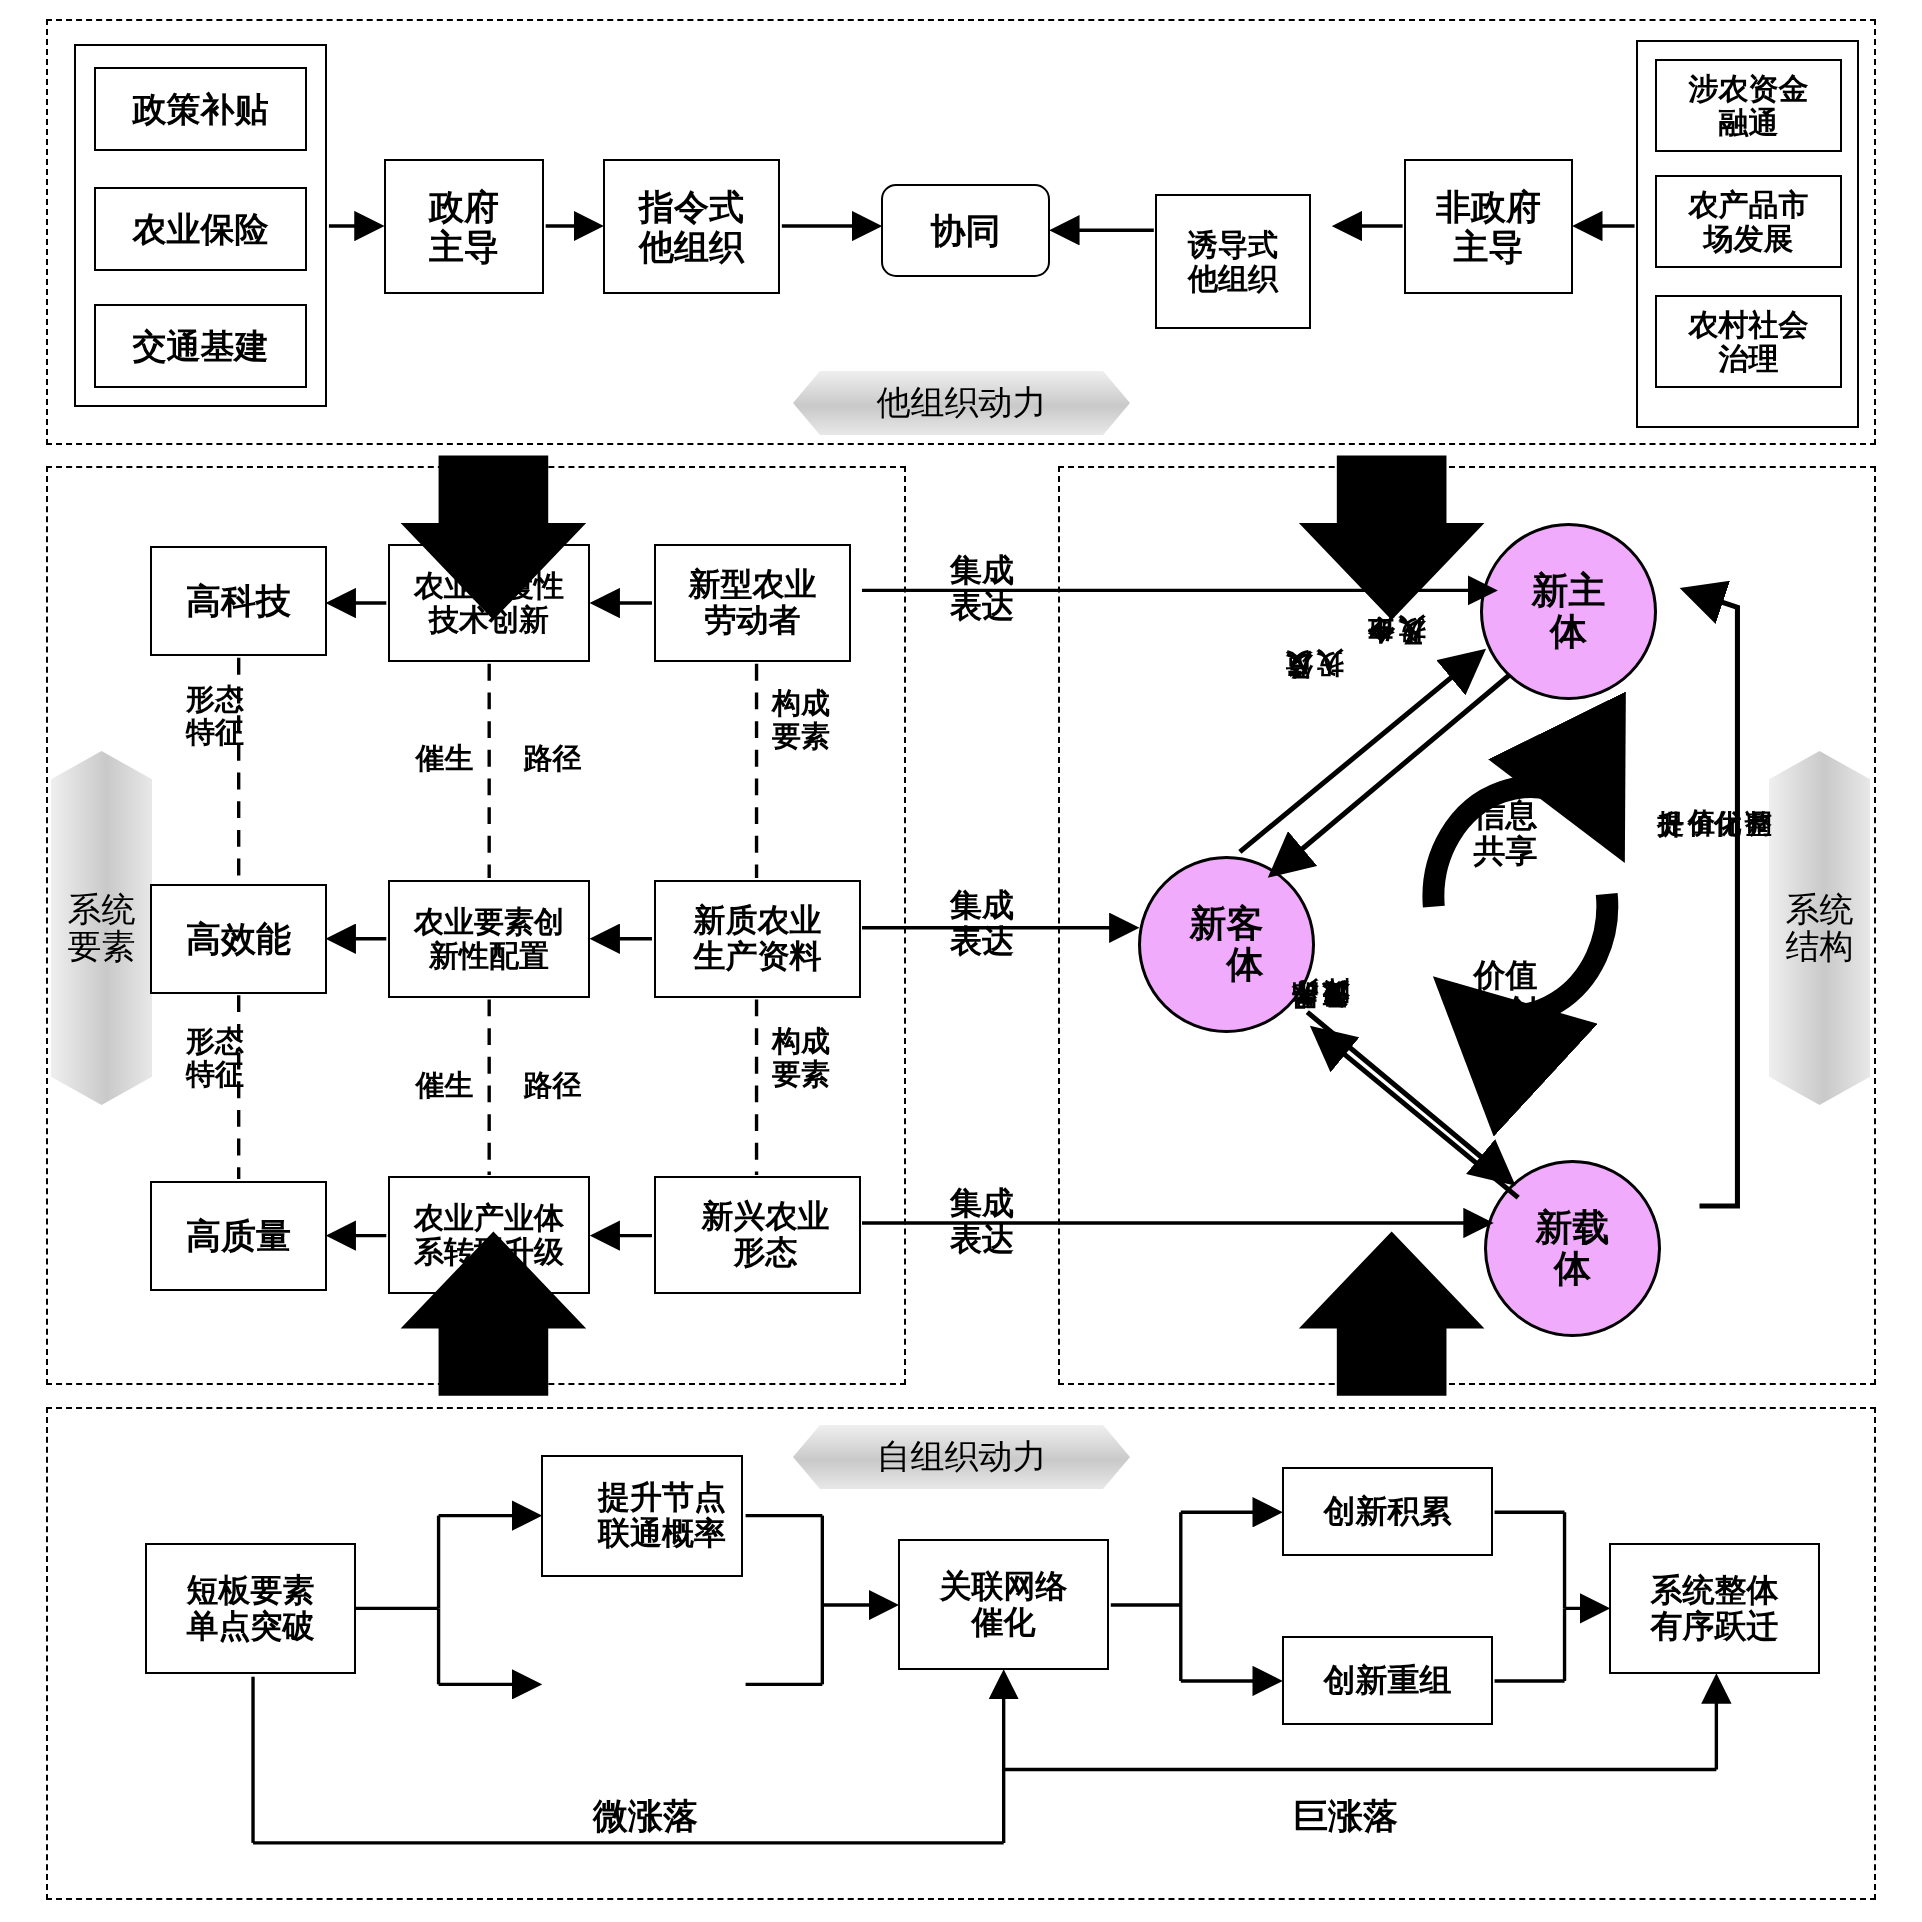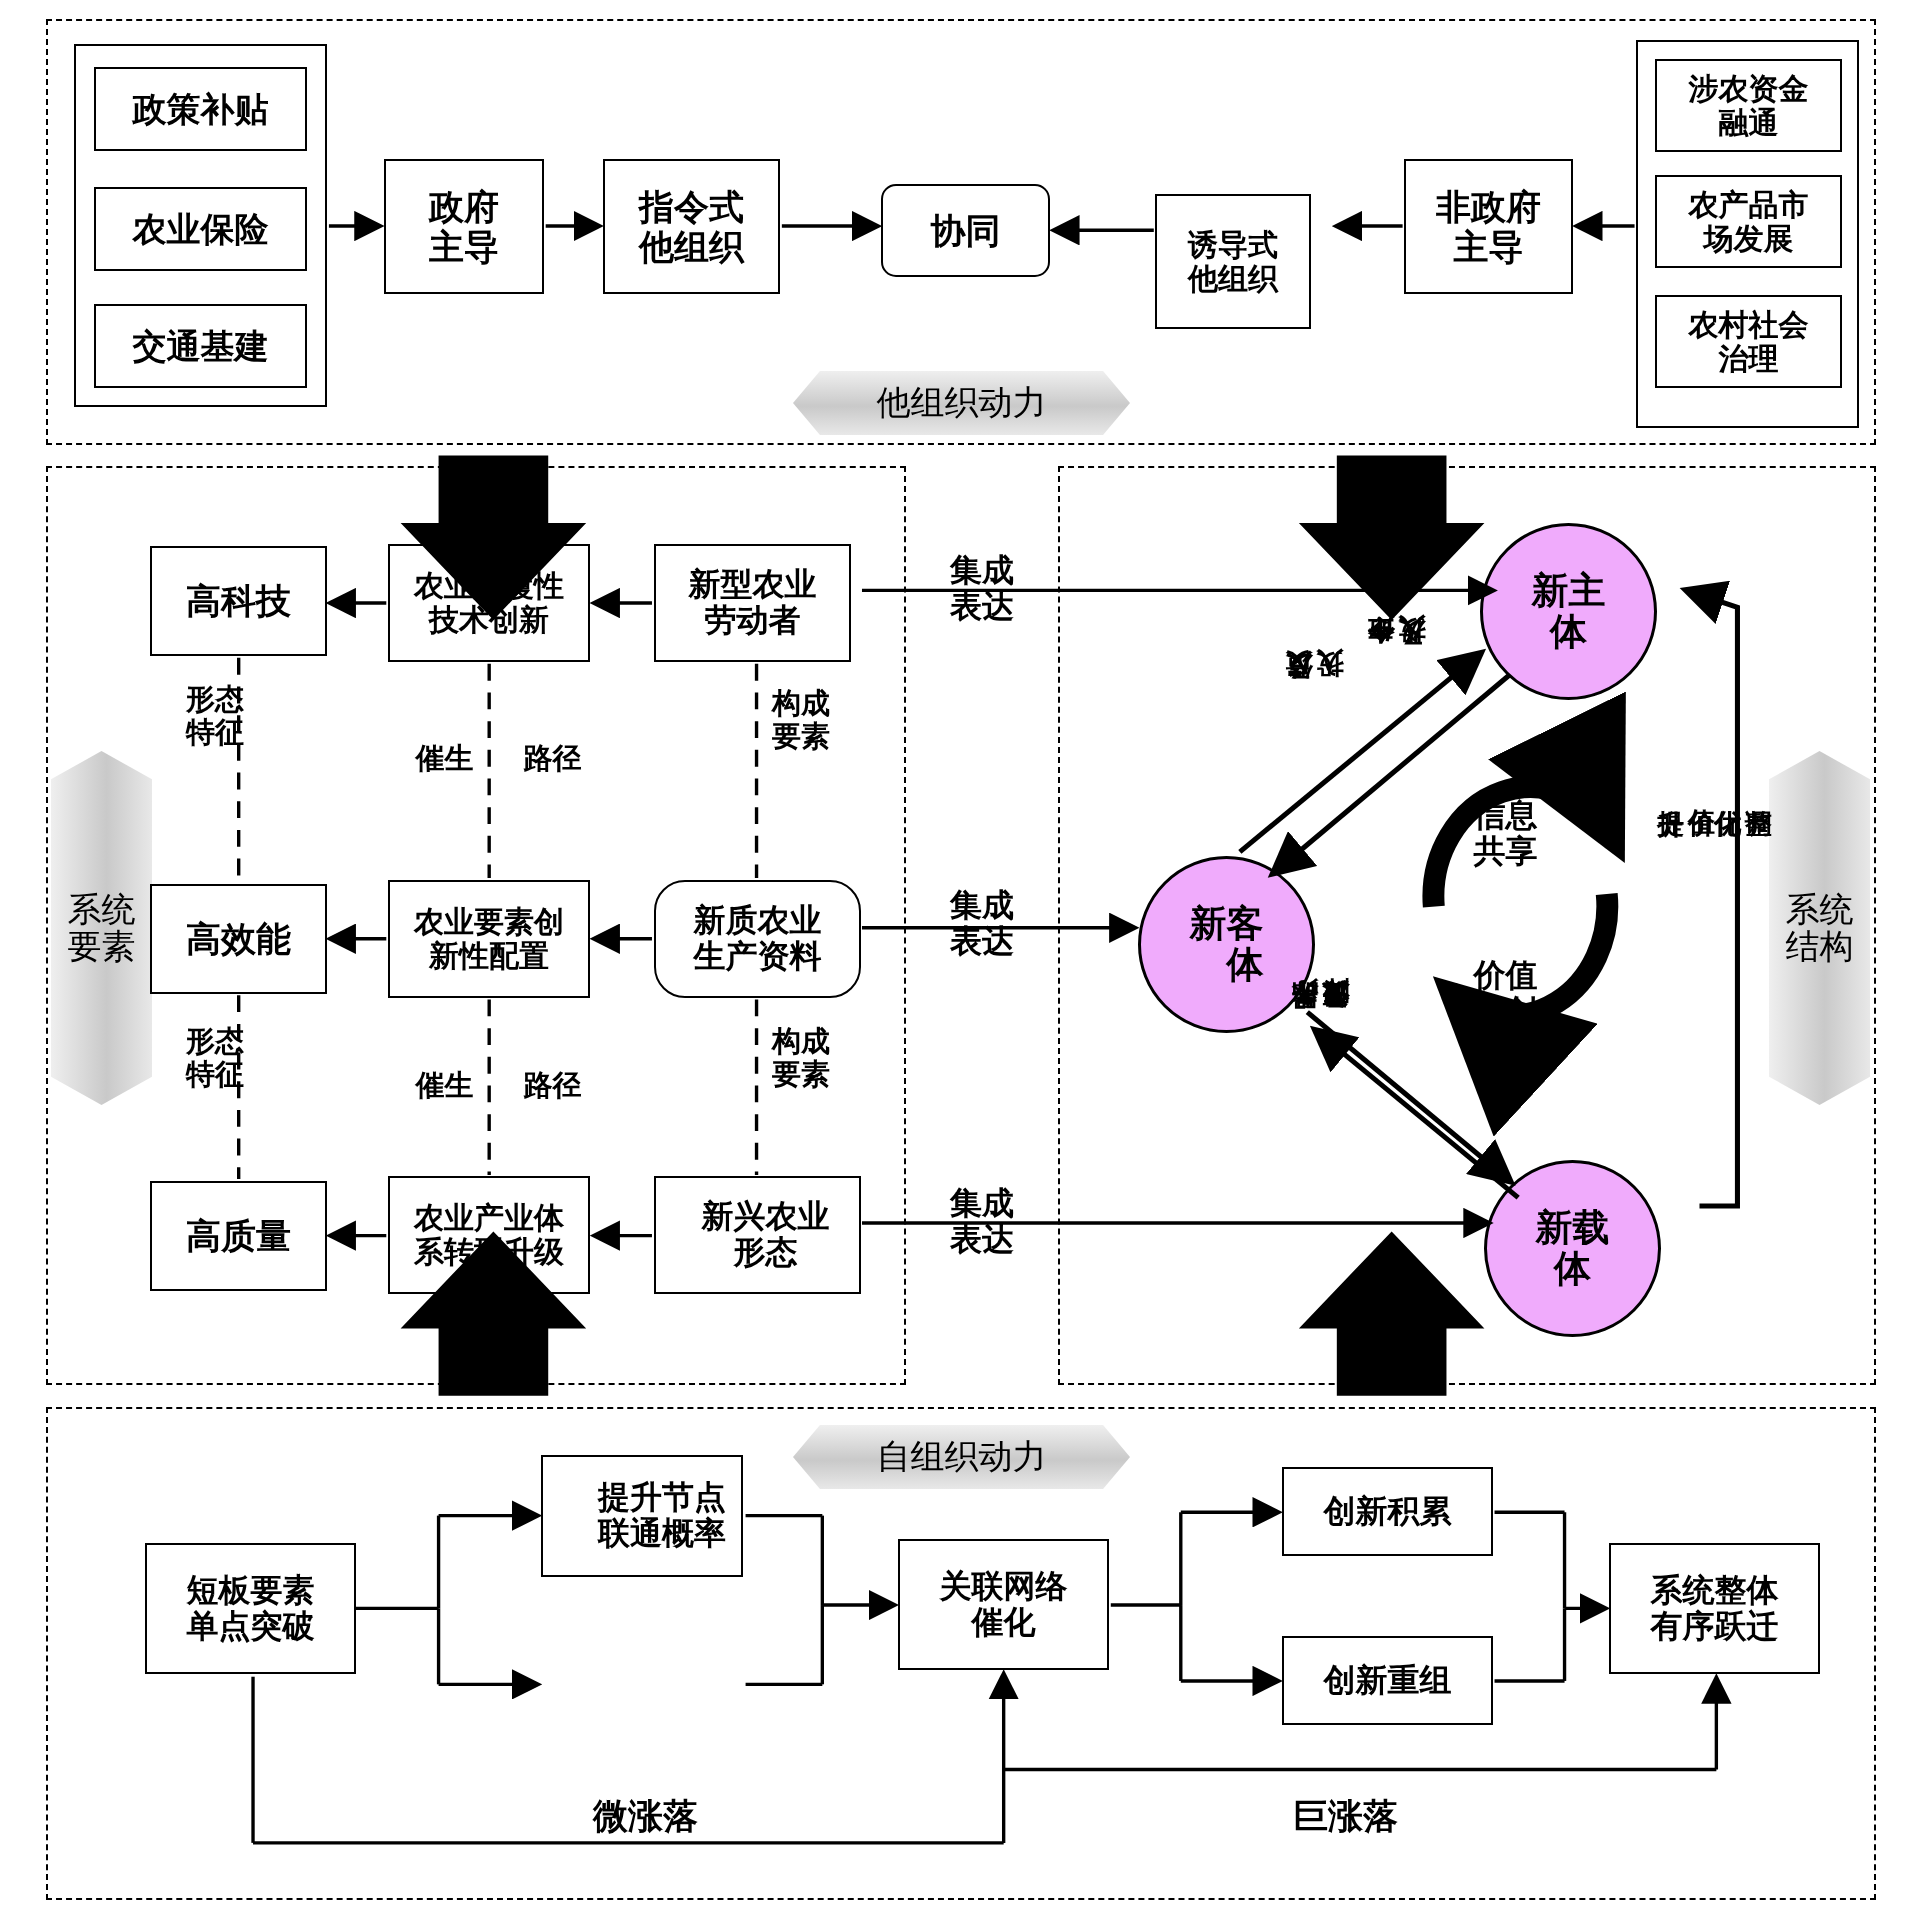--- a/index.html
+++ b/index.html
@@ -64,21 +64,21 @@
 
   <div class="box" style="left:388px;top:544px;width:202px;height:118px;font-size:30px;white-space:pre-line;">农业颠覆性
 技术创新</div>
   <div class="box" style="left:388px;top:880px;width:202px;height:118px;font-size:30px;white-space:pre-line;">农业要素创
 新性配置</div>
   <div class="box" style="left:388px;top:1176px;width:202px;height:118px;font-size:30px;white-space:pre-line;">农业产业体
 系转型升级</div>
 
   <div class="box" style="left:654px;top:544px;width:197px;height:118px;font-size:32px;white-space:pre-line;">新型农业
 劳动者</div>
-  <div class="box" style="left:654px;top:880px;width:207px;height:118px;font-size:32px;white-space:pre-line;border-radius:31px;">新质农业
+  <div class="box" style="left:654px;top:880px;width:207px;height:118px;font-size:32px;white-space:pre-line;">新质农业
 生产资料</div>
   <div class="box" style="left:654px;top:1176px;width:207px;height:118px;font-size:32px;white-space:pre-line;padding-left:16px;">新兴农业
 形态</div>
 
   <div class="lbl" style="left:160px;top:683px;width:110px;font-size:29px;">形态
 特征</div>
   <div class="lbl" style="left:160px;top:1025px;width:110px;font-size:29px;">形态
 特征</div>
 
   <div class="lbl" style="left:398px;top:742px;width:93px;font-size:29px;">催生</div>

